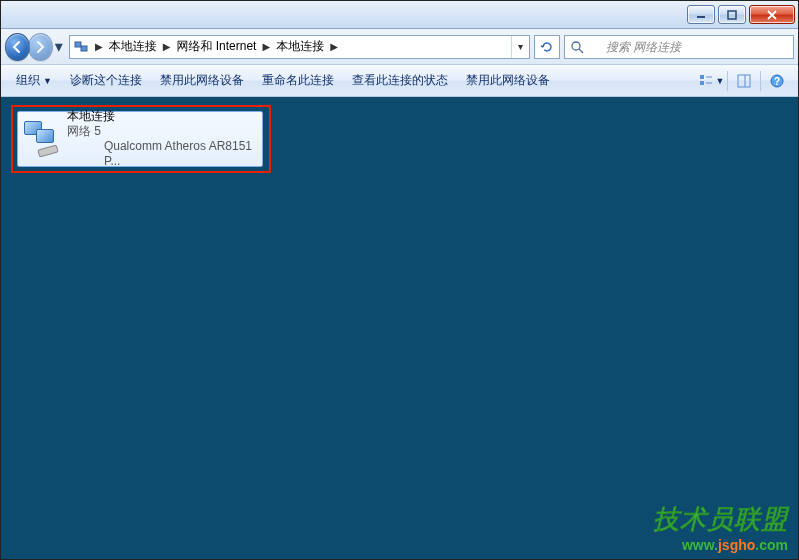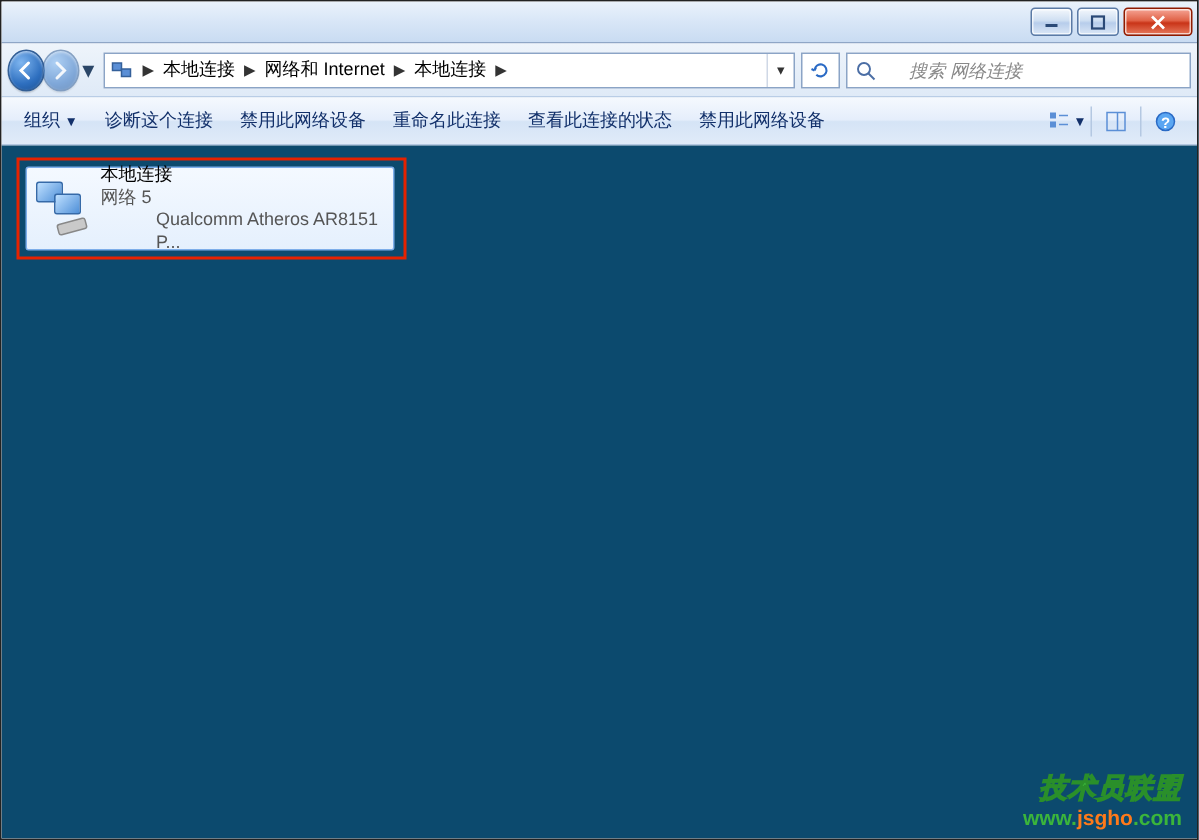--- a/index.html
+++ b/index.html
@@ -48,21 +48,21 @@
     .mon1 { left:0; top:2px; }
     .mon2 { left:12px; top:10px; }
     .cable { position:absolute; left:14px; top:28px; width:20px; height:8px; background:#c9c9c9; border:1px solid #888; border-radius:2px; transform:rotate(-15deg); }
     .conn-text { font-size:12px; line-height:15px; }
     .conn-name { color:#000; }
     .conn-net { color:#555; }
     .conn-dev { color:#555;margin-left:37px; }
 
     
     .watermark { position:absolute; right:10px; bottom:6px; text-align:right; }
-    .wm-top { font-size:18px; font-weight:700; font-style:italic; color:#3bb53b; -webkit-text-stroke:1px #2a8f2a; letter-spacing:1px; }
+    .wm-top { font-size:26px; font-weight:400; font-style:italic; color:#3bb53b; -webkit-text-stroke:1px #2a8f2a; letter-spacing:1px; }
     .wm-bot { font-size:14px; font-weight:700; color:#ff7a1a; }
     .wm-bot .w { color:#3bb53b; }
   </style>
 </head>
 <body>
 
 <div class="title-bar">
   <div class="winbtn min-btn">
     <svg width="10" height="10">
         <rect x="1" y="6" width="8" height="2" fill="#2b4a77"></rect>

